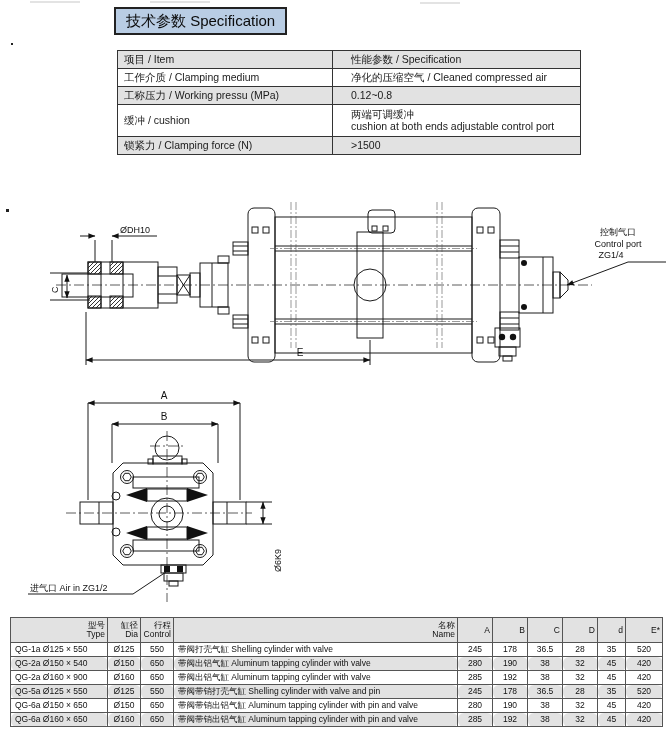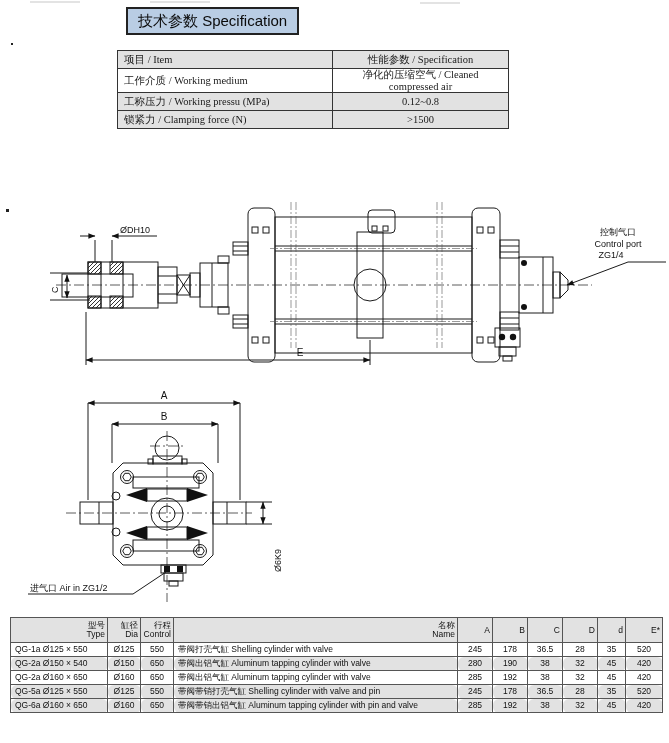--- a/index.html
+++ b/index.html
@@ -1,29 +1,29 @@
 <!DOCTYPE html>
 <html><head>
 <meta charset="utf-8">
 <style>
   html,body{margin:0;padding:0;background:#fff;}
   body{font-family:"Liberation Sans","DejaVu Sans",sans-serif;color:#111;}
   #page{position:relative;width:669px;height:743px;background:#ffffff;overflow:hidden;}
 
   
-  .title-box{position:absolute;left:126px;top:7px;height:22px;line-height:22px;
+  .title-box{position:absolute;left:114px;top:7px;height:22px;line-height:22px;
     background:#b9cde4;border:2px solid #222;padding:1px 10px;font-size:15px;
     color:#0a0a0a;white-space:nowrap;}
 
   
-  table.spec{position:absolute;left:117px;top:50px;width:392px;border-collapse:collapse;
-    font-size:10.5px;table-layout:fixed;border:1px solid #333;font-family:Liberation Serif, serif;}
+  table.spec{position:absolute;left:117px;top:50px;width:464px;border-collapse:collapse;
+    font-size:10.5px;table-layout:fixed;border:1px solid #333;}
   table.spec td{border-top:1px solid #333;border-bottom:1px solid #333;padding:0 0 0 6px;
     height:17px;line-height:1.1;color:#1a1a1a;}
-  table.spec td.val{text-align:center;padding:0 18px;}
+  table.spec td.val{padding:0 18px;}
   table.spec td.item{border-right:1px solid #333;width:208px;}
   table.spec tr.shade td{background:#e2e2e2;}
   table.spec tr.tall td{height:31px;}
 
   
   table.model{position:absolute;left:10px;top:617px;width:650px;border-collapse:collapse;
     font-size:8.5px;table-layout:fixed;border:1.5px solid #222;}
   table.model th,table.model td{border:1px solid #555;padding:0 2px;height:13px;
     line-height:1.05;font-weight:normal;color:#111;overflow:hidden;white-space:nowrap;}
   table.model th{background:#e2e2e2;height:24px;text-align:right;}
@@ -55,26 +55,33 @@
 
   <div class="title-box">技术参数 Specification</div>
 
   <table class="spec">
     <tbody>
         <tr class="shade">
       <td class="item">项目 / Item</td>
       <td class="val">性能参数 / Specification</td>
     </tr>
     <tr>
-      <td class="item">工作介质 / Working medium</td>
+      <td class="item">工作介质 / Clamping medium</td>
       <td class="val">净化的压缩空气 / Cleaned compressed air</td>
     </tr>
     <tr class="shade">
       <td class="item">工称压力 / Working pressu (MPa)</td>
       <td class="val">0.12~0.8</td>
+    </tr>
+    <tr class="tall">
+      <td class="item">缓冲 / cushion</td>
+      <td class="val">
+        <div>两端可调缓冲</div>
+        <div>cushion at both ends adjustable control port</div>
+      </td>
     </tr>
     <tr class="shade">
       <td class="item">锁紧力 / Clamping force (N)</td>
       <td class="val">&gt;1500</td>
     </tr>
   </tbody>
     </table>
 
   <svg class="draw" width="669" height="422" viewBox="0 195 669 422">
     <defs>
@@ -318,21 +325,21 @@
       <td>650</td>
       <td class="l">带阀出铝气缸  Aluminum tapping cylinder with valve</td>
       <td>280</td>
       <td>190</td>
       <td>38</td>
       <td>32</td>
       <td>45</td>
       <td>420</td>
     </tr>
     <tr>
-      <td class="l">QG-2a Ø160 × 650</td>
+      <td class="l">QG-2a Ø160 × 900</td>
       <td>Ø160</td>
       <td>650</td>
       <td class="l">带阀出铝气缸  Aluminum tapping cylinder with valve</td>
       <td>285</td>
       <td>192</td>
       <td>38</td>
       <td>32</td>
       <td>45</td>
       <td>420</td>
     </tr>
@@ -341,20 +348,32 @@
       <td>Ø125</td>
       <td>550</td>
       <td class="l">带阀带销打壳气缸  Shelling cylinder with valve and pin</td>
       <td>245</td>
       <td>178</td>
       <td>36.5</td>
       <td>28</td>
       <td>35</td>
       <td>520</td>
     </tr>
+    <tr>
+      <td class="l">QG-6a Ø150 × 650</td>
+      <td>Ø150</td>
+      <td>650</td>
+      <td class="l">带阀带销出铝气缸  Aluminum tapping cylinder with pin and valve</td>
+      <td>280</td>
+      <td>190</td>
+      <td>38</td>
+      <td>32</td>
+      <td>45</td>
+      <td>420</td>
+    </tr>
     <tr class="shade">
       <td class="l">QG-6a Ø160 × 650</td>
       <td>Ø160</td>
       <td>650</td>
       <td class="l">带阀带销出铝气缸  Aluminum tapping cylinder with pin and valve</td>
       <td>285</td>
       <td>192</td>
       <td>38</td>
       <td>32</td>
       <td>45</td>

